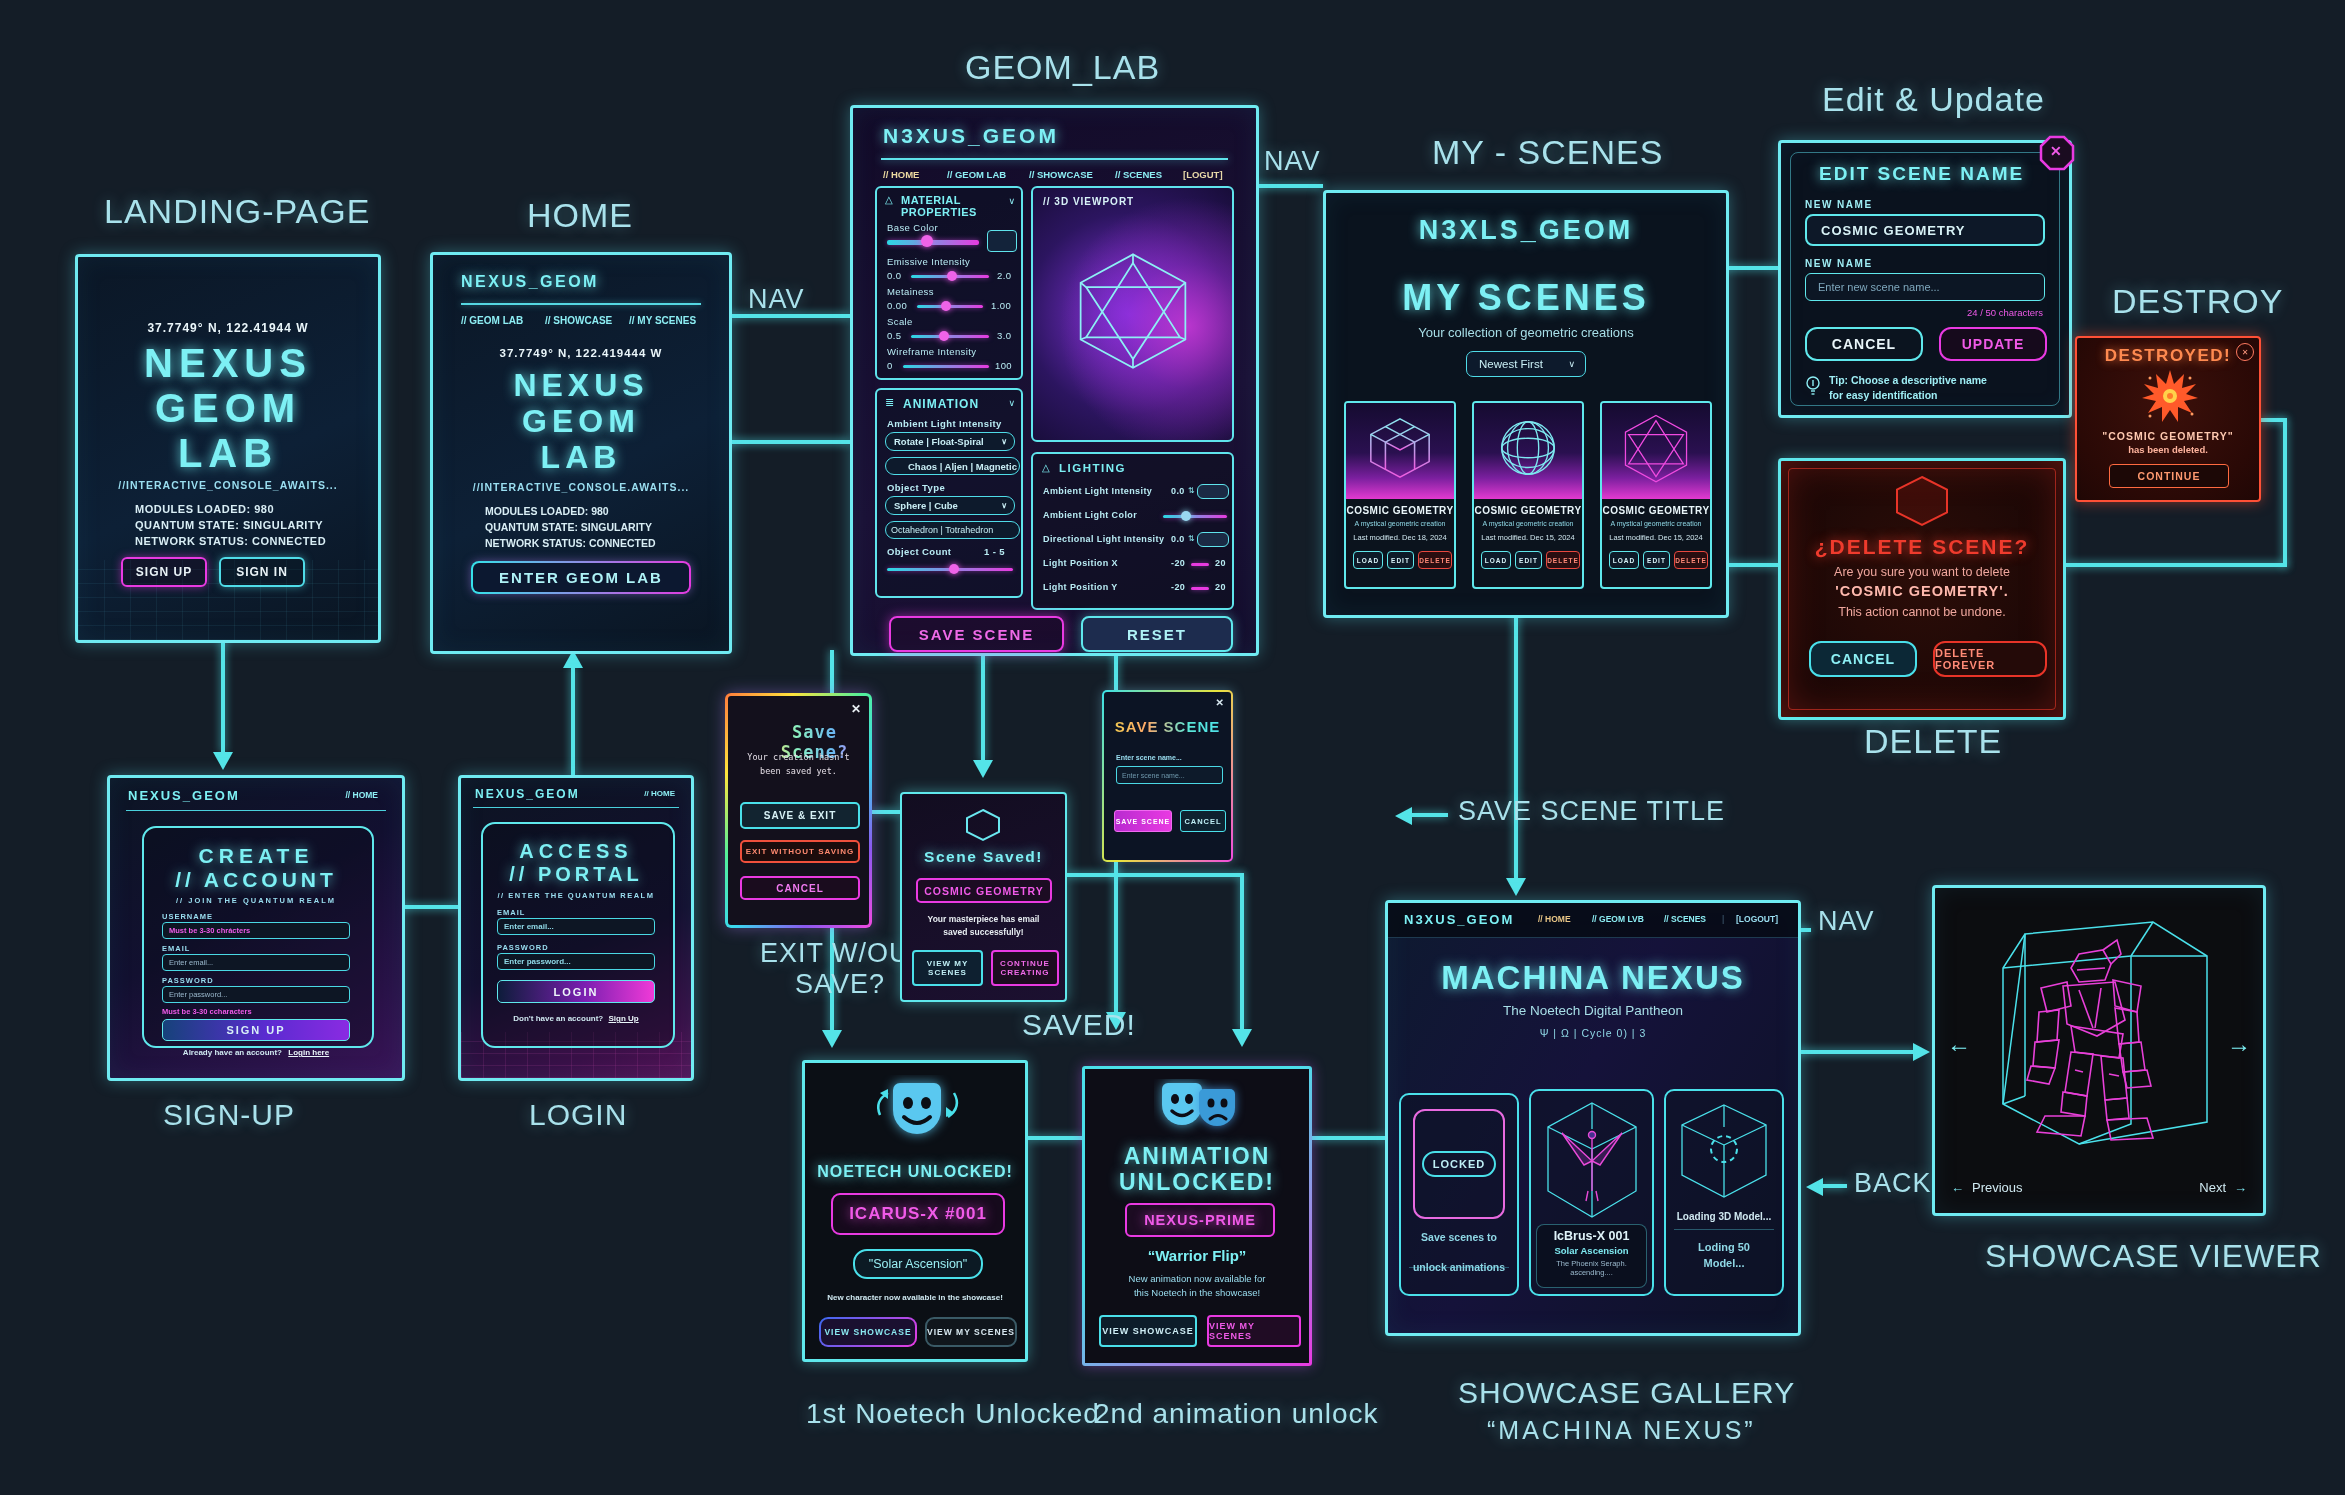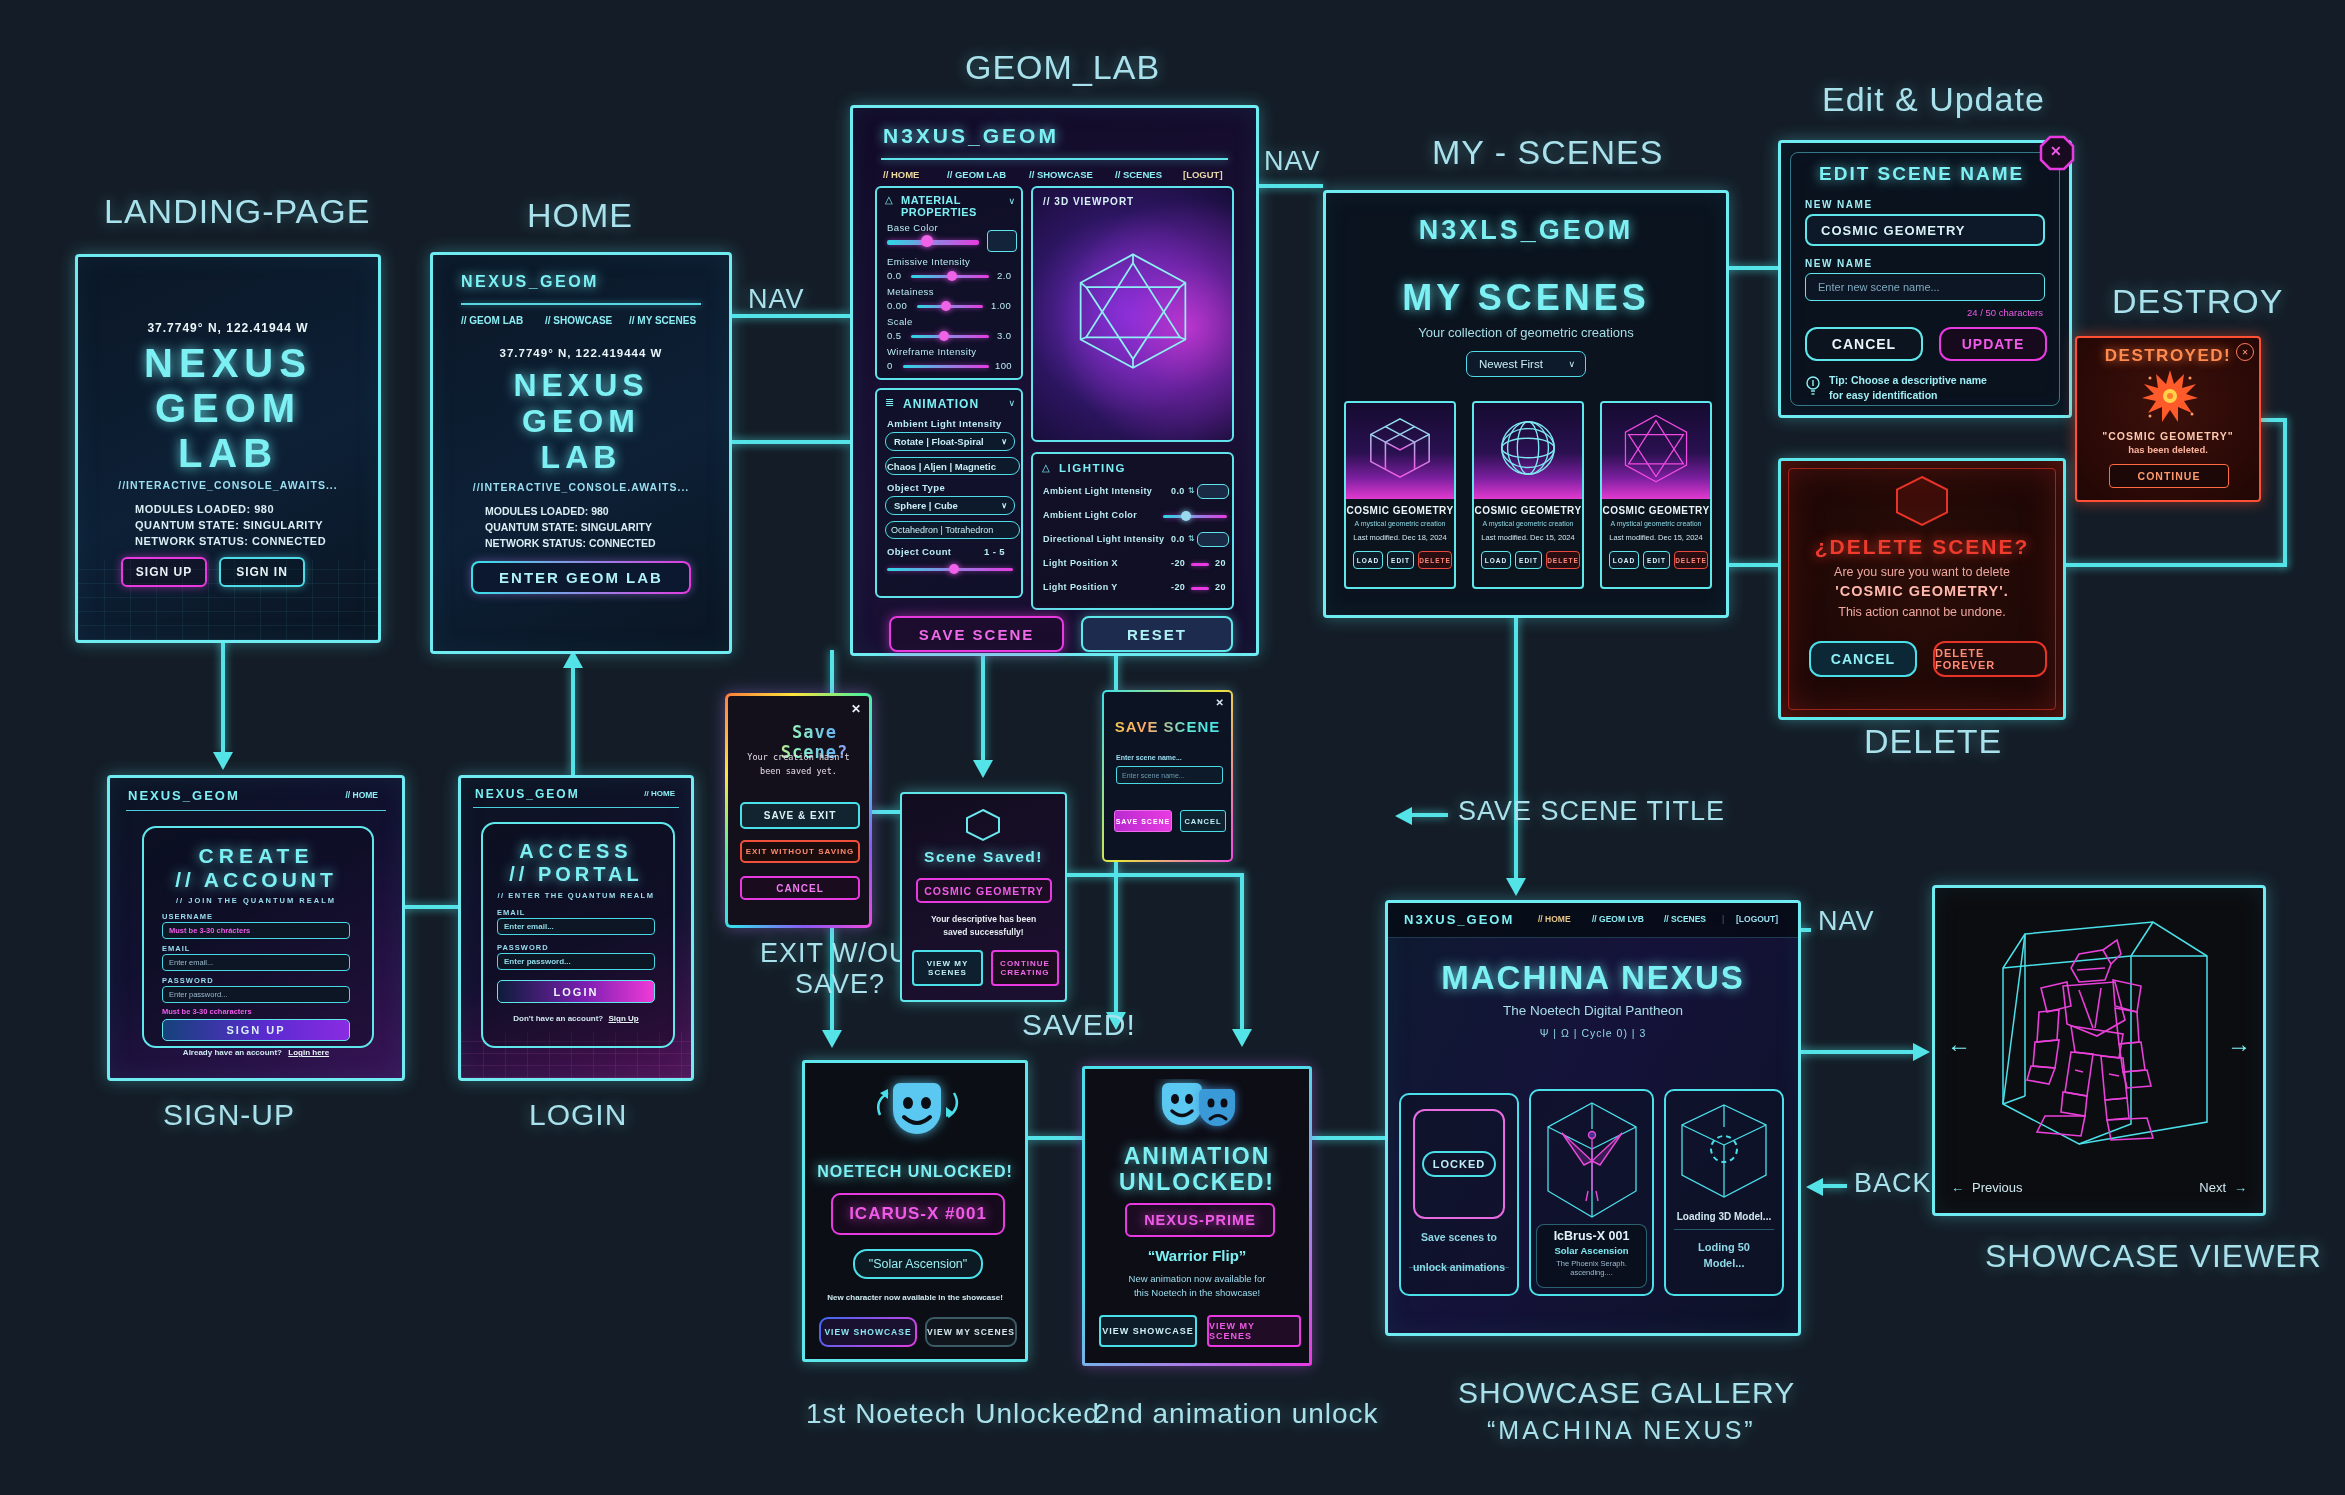--- a/index.html
+++ b/index.html
@@ -187,21 +187,21 @@
 
     <div class="abs" style="left:22px;top:280px;width:148px;height:210px;border:2px solid #5fe4ec;border-radius:6px;background:rgba(10,18,34,.5);box-sizing:border-box;">
       <span class="abs cy" style="left:8px;top:6px;font-size:11px;">≣</span>
       <div class="abs b cy" style="left:26px;top:7px;font-size:12px;letter-spacing:1px;">ANIMATION</div>
       <span class="abs" style="right:6px;top:8px;font-size:9px;color:#8deef4;">∨</span>
       <div class="abs slab b" style="left:10px;top:28px;">Ambient Light Intensity</div>
       <div class="pill" style="left:8px;top:42px;width:130px;height:19px;position:absolute;padding-left:8px;font-size:9.5px;font-weight:bold;border-radius:9px;">
         <span>Rotate | Float-Spiral</span>
         <span class="abs" style="right:7px;font-size:8px;">∨</span>
       </div>
-      <div class="pill" style="left:8px;top:67px;width:135px;height:18px;position:absolute;padding-left:1px;font-size:9.5px;font-weight:bold;border-radius:9px;">
+      <div class="pill" style="left:8px;top:67px;width:135px;height:18px;position:absolute;padding-left:22px;font-size:9.5px;font-weight:bold;border-radius:9px;">
         <span>Chaos | Aljen | Magnetic</span>
       </div>
       <div class="abs slab b" style="left:10px;top:92px;">Object Type</div>
       <div class="pill" style="left:8px;top:106px;width:130px;height:19px;position:absolute;padding-left:8px;font-size:9.5px;font-weight:bold;border-radius:9px;">
         <span>Sphere  |  Cube</span>
         <span class="abs" style="right:7px;font-size:8px;">∨</span>
       </div>
       <div class="pill" style="left:8px;top:131px;width:135px;height:18px;position:absolute;padding-left:5px;font-size:9px;font-weight:normal;border-radius:9px;">
         <span>Octahedron | Totrahedron</span>
       </div>
@@ -457,21 +457,21 @@
 
   <div class="abs" style="left:900px;top:792px;width:167px;height:210px;border:2.5px solid #5fe8ec;border-radius:4px;box-sizing:border-box;
        background:linear-gradient(160deg,#120d20,#1c1030);box-shadow:0 0 14px rgba(90,230,236,.45);">
     <svg width="38" height="34" viewBox="0 0 38 34" style="position:absolute;left:62px;top:14px;" fill="none" stroke="#6ae8f0" stroke-width="2">
       <polygon points="19,2 35,10 35,24 19,32 3,24 3,10"></polygon>
     </svg>
     <div class="abs ctr b cy gcy" style="top:54px;font-size:15.5px;letter-spacing:1.5px;">Scene Saved!</div>
     <div class="abs" style="left:14px;top:84px;width:136px;height:25px;border:2px solid #e93ae2;border-radius:5px;background:#1c0c22;display:flex;align-items:center;justify-content:center;box-sizing:border-box;">
       <span class="b" style="font-size:10.5px;color:#f05ae8;letter-spacing:1px;">COSMIC GEOMETRY</span>
     </div>
-    <div class="abs ctr b" style="top:120px;font-size:8.5px;color:#e8eef2;">Your descriptive has been</div>
+    <div class="abs ctr b" style="top:120px;font-size:8.5px;color:#e8eef2;">Your masterpiece has email</div>
     <div class="abs ctr b" style="top:133px;font-size:8.5px;color:#e8eef2;">saved successfully!</div>
     <div class="btn" style="left:10px;top:156px;width:71px;height:36px;border:2px solid #4ae0ea;border-radius:4px;background:#0e2030;flex-direction:column;">
       <span style="font-size:8px;color:#bfeef5;font-weight:bold;">VIEW MY</span>
       <span style="font-size:8px;color:#bfeef5;font-weight:bold;">SCENES</span>
     </div>
     <div class="btn" style="left:89px;top:156px;width:68px;height:36px;border:2px solid #e93ae2;border-radius:4px;background:#1c0c20;flex-direction:column;">
       <span style="font-size:8px;color:#f06ae8;font-weight:bold;">CONTINUE</span>
       <span style="font-size:8px;color:#f06ae8;font-weight:bold;">CREATING</span>
     </div>
   </div>

